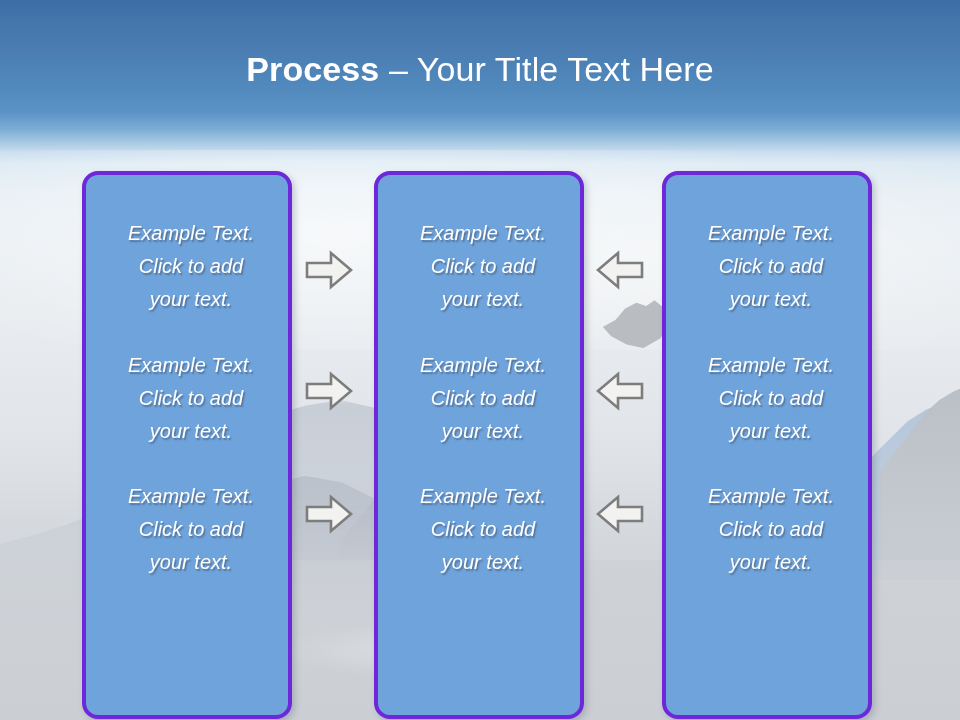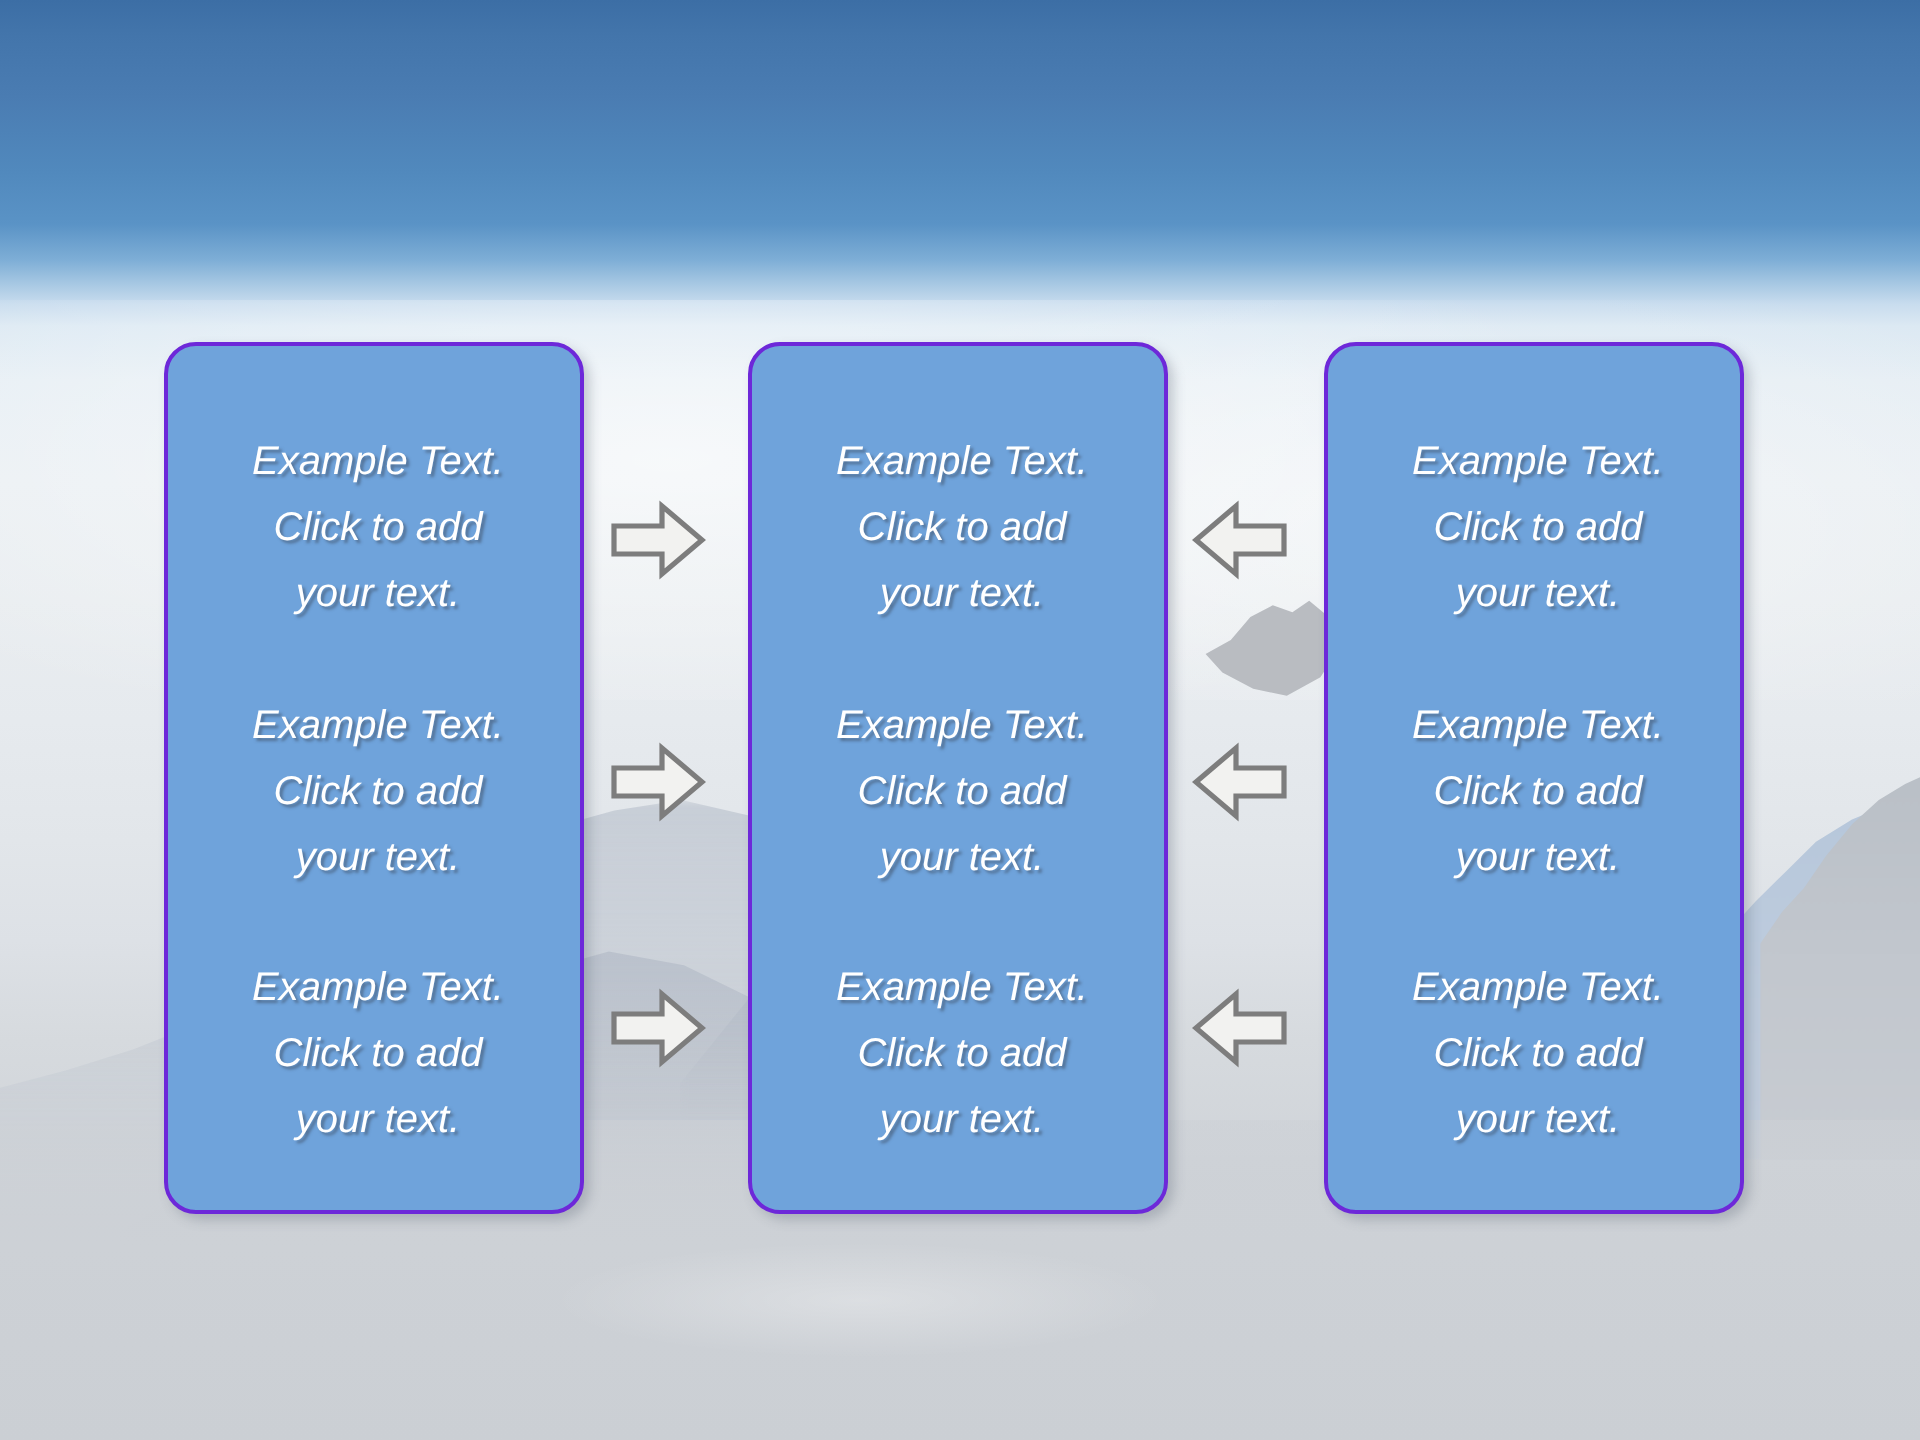--- a/index.html
+++ b/index.html
@@ -172,23 +172,23 @@
   }
 
   .title-strong { font-weight: bold; }
   .title-rest { font-weight: normal; }
 
   
   .proc-box {
     position: absolute;
     top: 171px;
     width: 210px;
-    height: 436px;
+    height: 548px;
     background: #6fa3db;
-    border: 2px solid #6d28d9;
+    border: 4px solid #6d28d9;
     border-radius: 16px;
     box-sizing: border-box;
     box-shadow: 3px 3px 6px rgba(90,100,115,0.30);
   }
 
   .proc-box.col1 { left: 82px; }
   .proc-box.col2 { left: 374px; }
   .proc-box.col3 { left: 662px; }
 
   .cell {
@@ -239,20 +239,23 @@
   <div class="haze-band"></div>
   <div class="ridge-far"></div>
   <div class="ridge-mid"></div>
   <div class="cliff-d"></div>
   <div class="cliff-c"></div>
   <div class="cliff-a"></div>
   <div class="cliff-b"></div>
   <div class="foreground-mist"></div>
   <div class="mist-swirl"></div>
 
+  <div class="title-band">
+    <div class="title-text"><span class="title-strong">Process</span><span class="title-rest"> – Your Title Text Here</span></div>
+  </div>
 
   <div class="proc-box col1">
     <div class="cell r1">
       <div>Example Text.</div>
       <div>Click  to add</div>
       <div>your text.</div>
     </div>
     <div class="cell r2">
       <div>Example Text.</div>
       <div>Click  to add</div>

